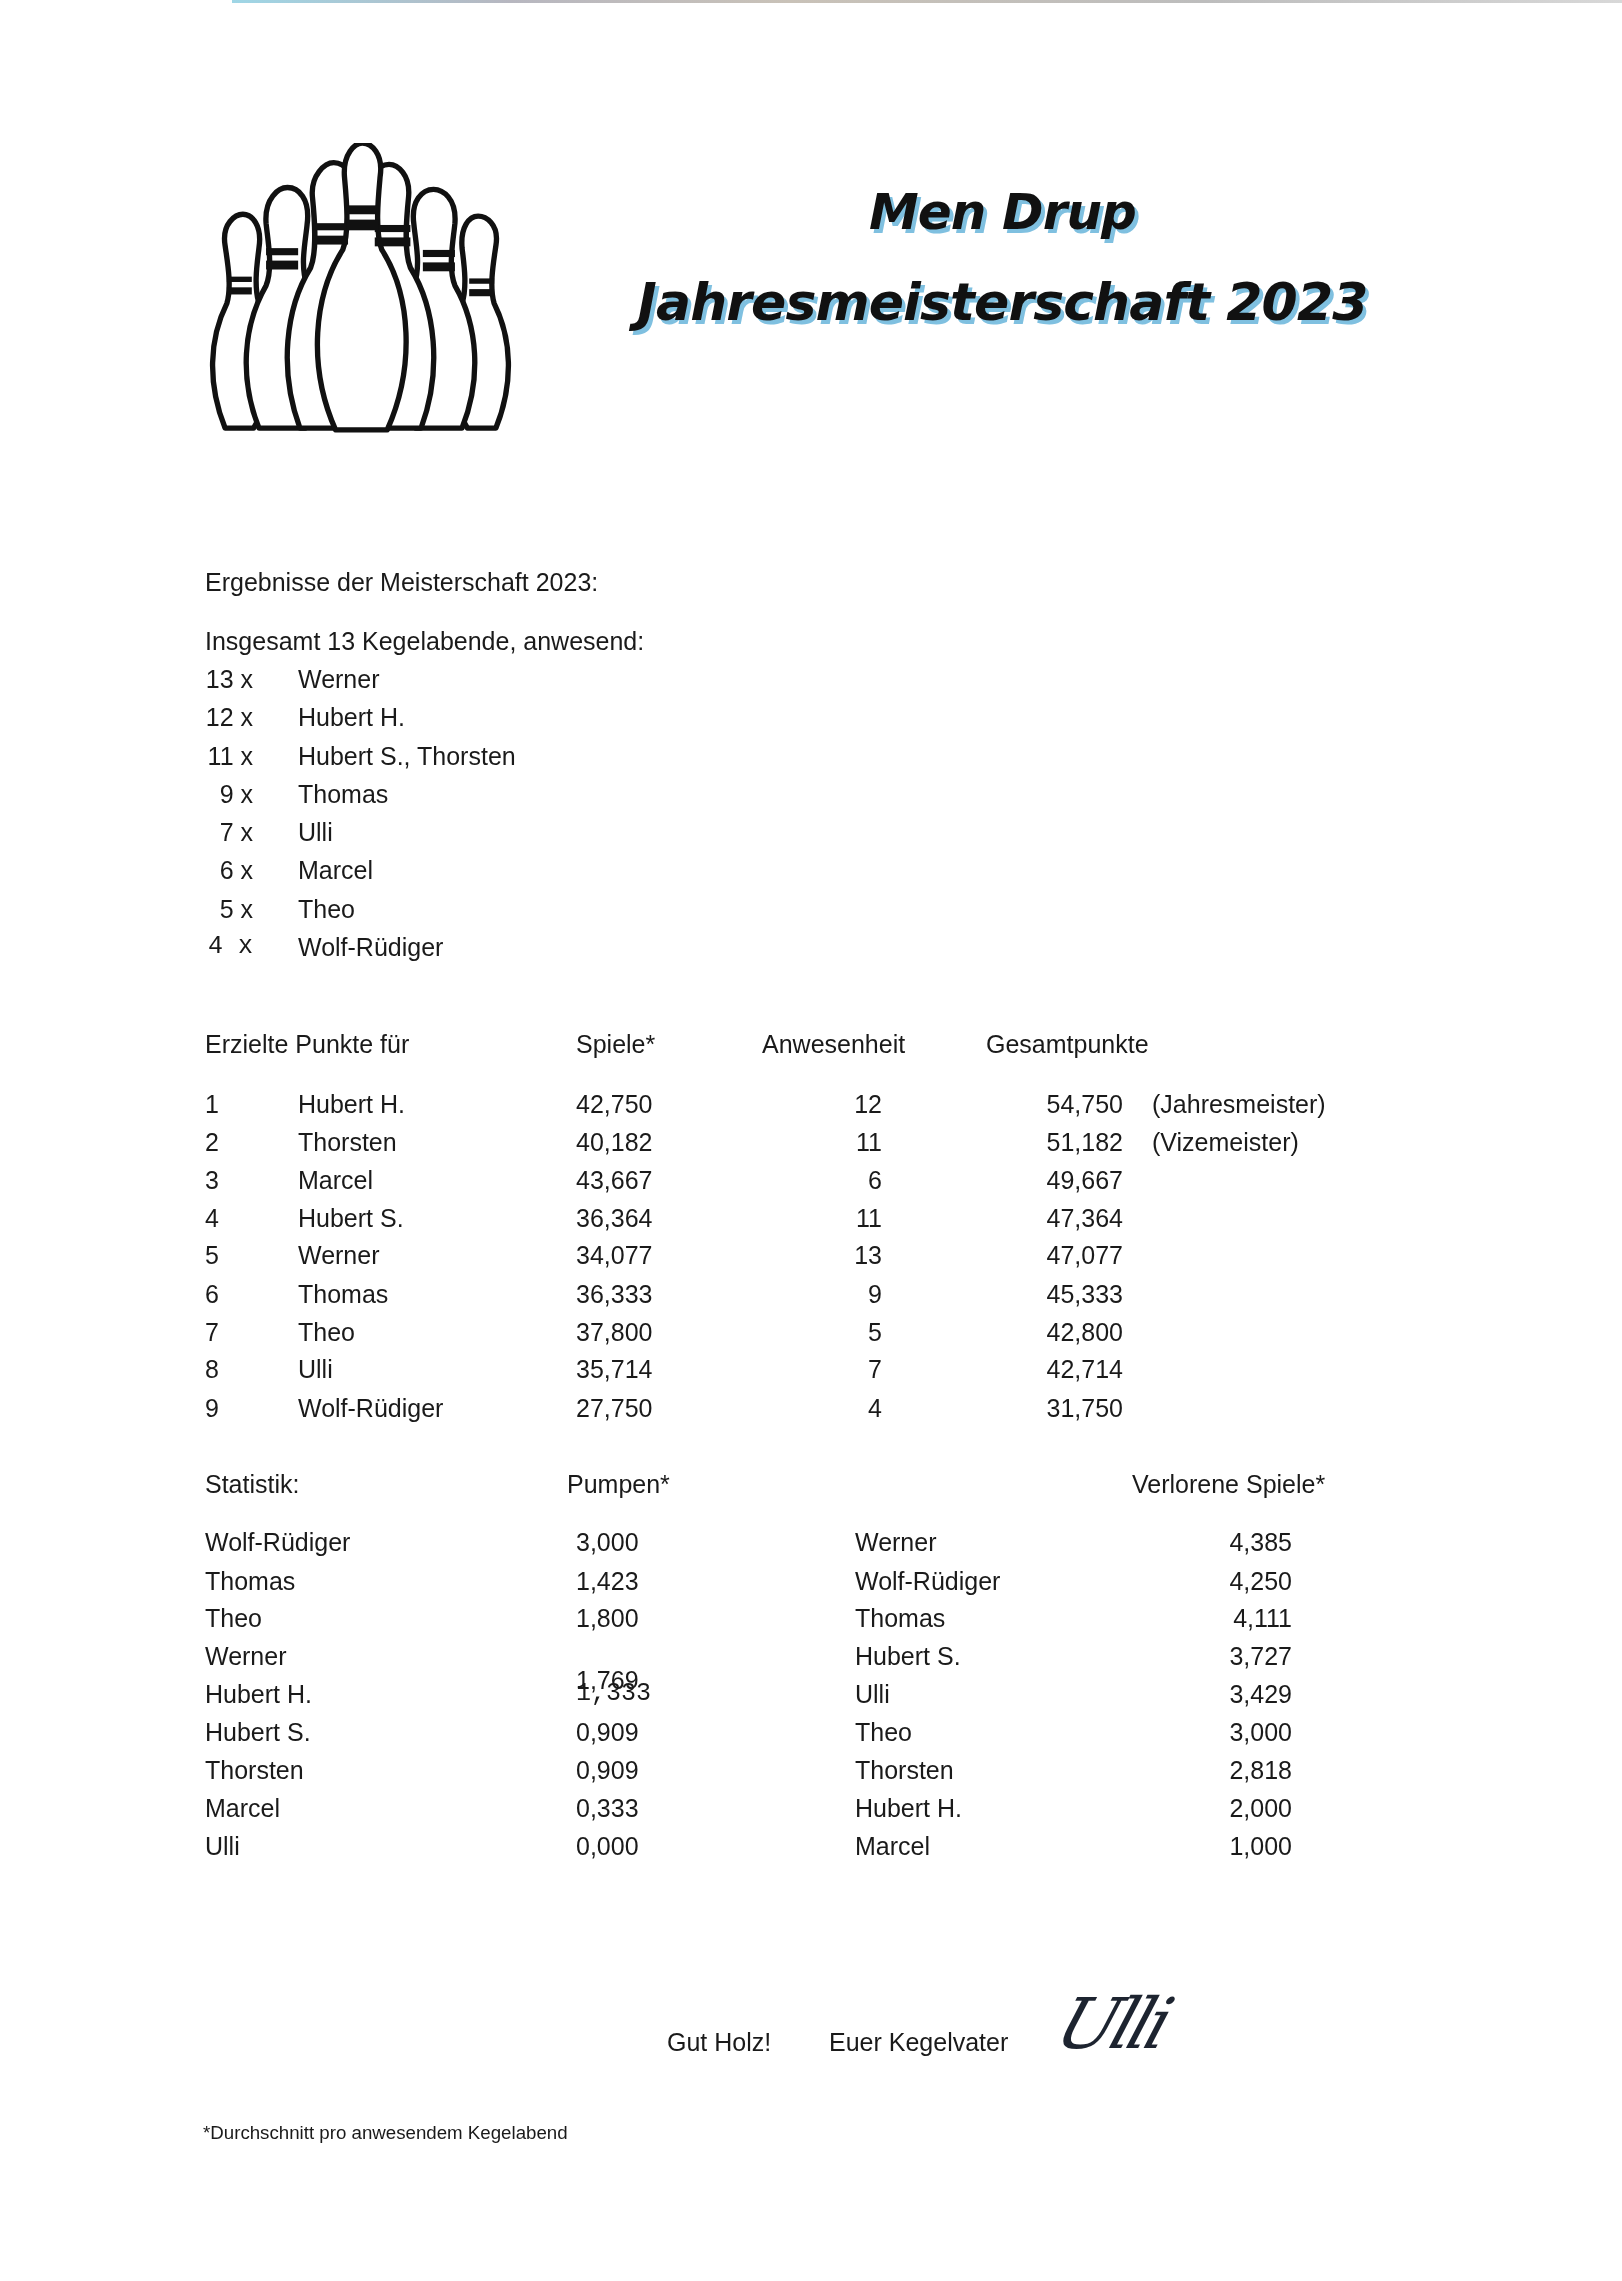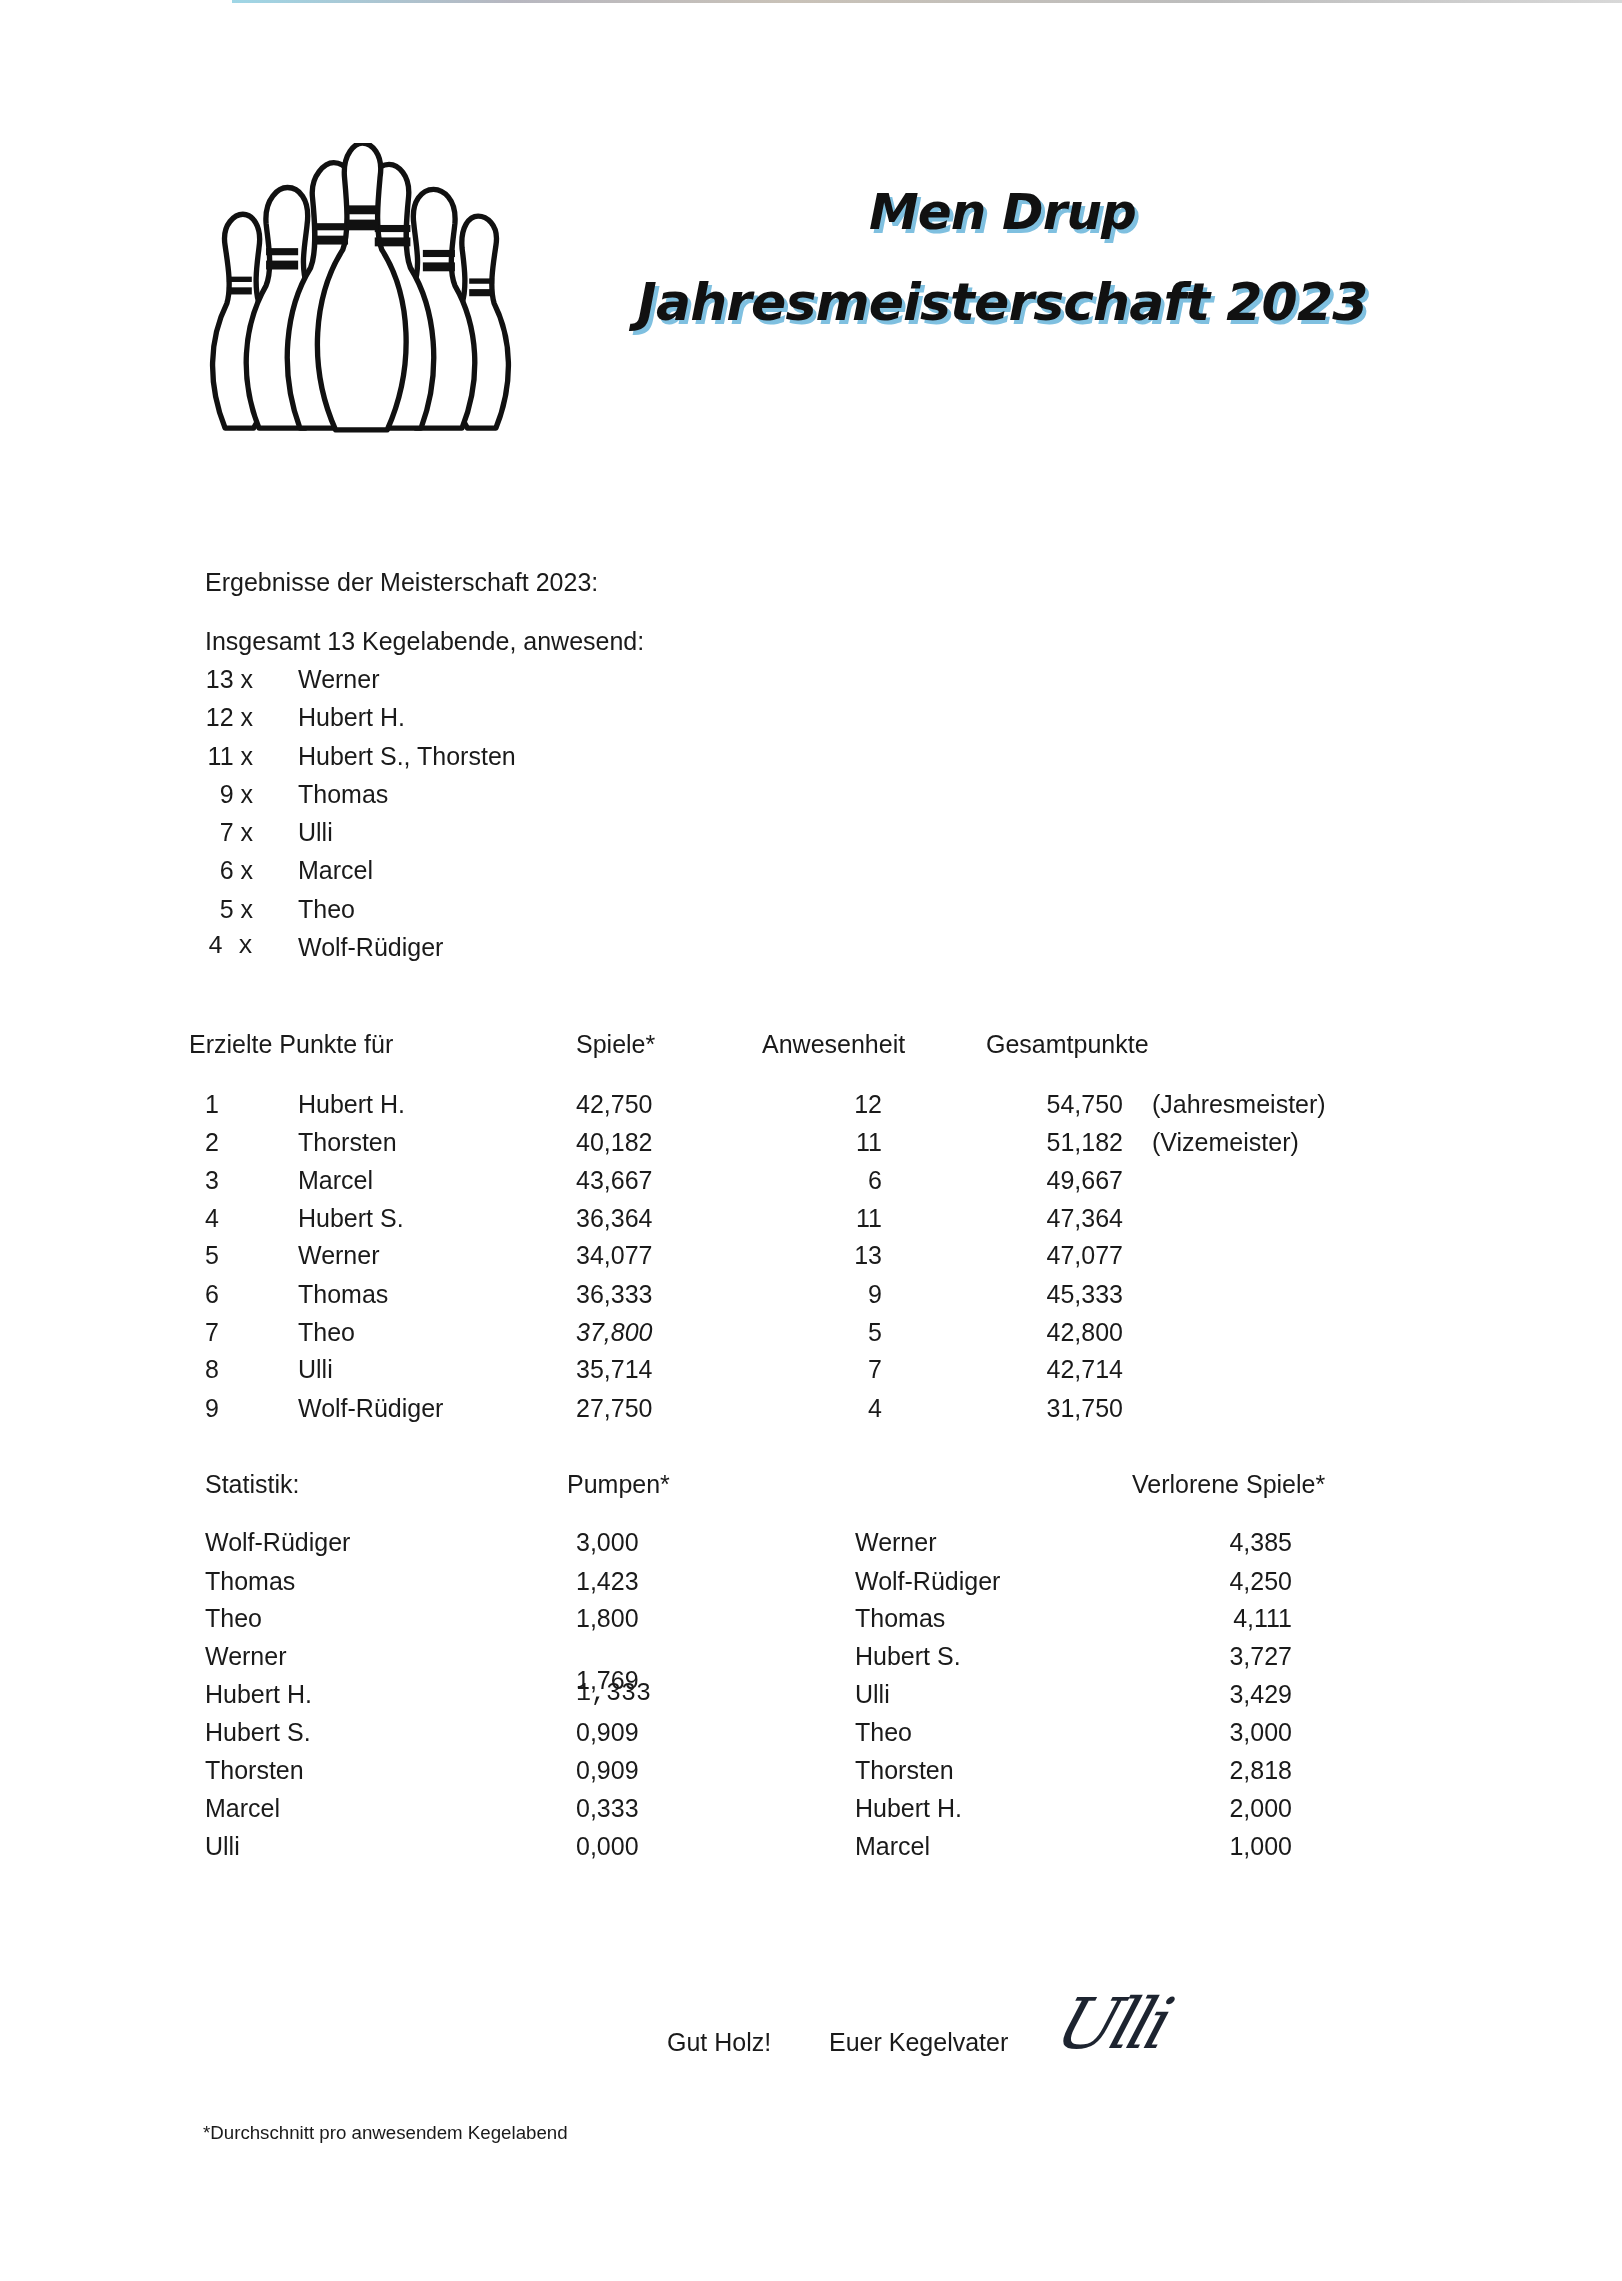--- a/index.html
+++ b/index.html
@@ -107,21 +107,21 @@
     <div class="txt" style="left:298px; top:894px;">Theo</div>
   </div>
   <div>
     <div class="txt right" style="left:200px; top:932px; width:53px;font-family:Liberation Mono, monospace;">4 x</div>
     <div class="txt" style="left:298px; top:932px;">Wolf-Rüdiger</div>
   </div>
 </div>
 
 <div>
   <div>
-    <div class="txt" style="left:189px; top:1029px;">Erzielte Punkte für</div>
+    <div class="txt" style="left:205px; top:1029px;">Erzielte Punkte für</div>
     <div class="txt" style="left:576px; top:1029px;">Spiele*</div>
     <div class="txt" style="left:762px; top:1029px;">Anwesenheit</div>
     <div class="txt" style="left:986px; top:1029px;">Gesamtpunkte</div>
   </div>
 </div>
 
 <div id="rank-rows">
     <div>
       <div class="txt" style="left:205px; top:1089px;">1</div>
       <div class="txt" style="left:298px; top:1089px;">Hubert H.</div>
@@ -166,21 +166,21 @@
       <div class="txt" style="left:205px; top:1279px;">6</div>
       <div class="txt" style="left:298px; top:1279px;">Thomas</div>
       <div class="txt" style="left:576px; top:1279px;">36,333</div>
       <div class="txt right" style="left:829px; top:1279px; width:53px;">9</div>
       <div class="txt right" style="left:980px; top:1279px; width:143px;text-align:right;">45,333</div>
       <div class="txt" style="left:1152px; top:1279px;"></div>
     </div>
     <div>
       <div class="txt" style="left:205px; top:1317px;">7</div>
       <div class="txt" style="left:298px; top:1317px;">Theo</div>
-      <div class="txt" style="left:576px; top:1317px;font-style:italic;">37,800</div>
+      <div class="txt" style="left:576px; top:1317px;">37,800</div>
       <div class="txt right" style="left:829px; top:1317px; width:53px;">5</div>
       <div class="txt right" style="left:980px; top:1317px; width:143px;">42,800</div>
       <div class="txt" style="left:1152px; top:1317px;"></div>
     </div>
     <div>
       <div class="txt" style="left:205px; top:1354px;">8</div>
       <div class="txt" style="left:298px; top:1354px;">Ulli</div>
       <div class="txt" style="left:576px; top:1354px;">35,714</div>
       <div class="txt right" style="left:829px; top:1354px; width:53px;">7</div>
       <div class="txt right" style="left:980px; top:1354px; width:143px;">42,714</div>

